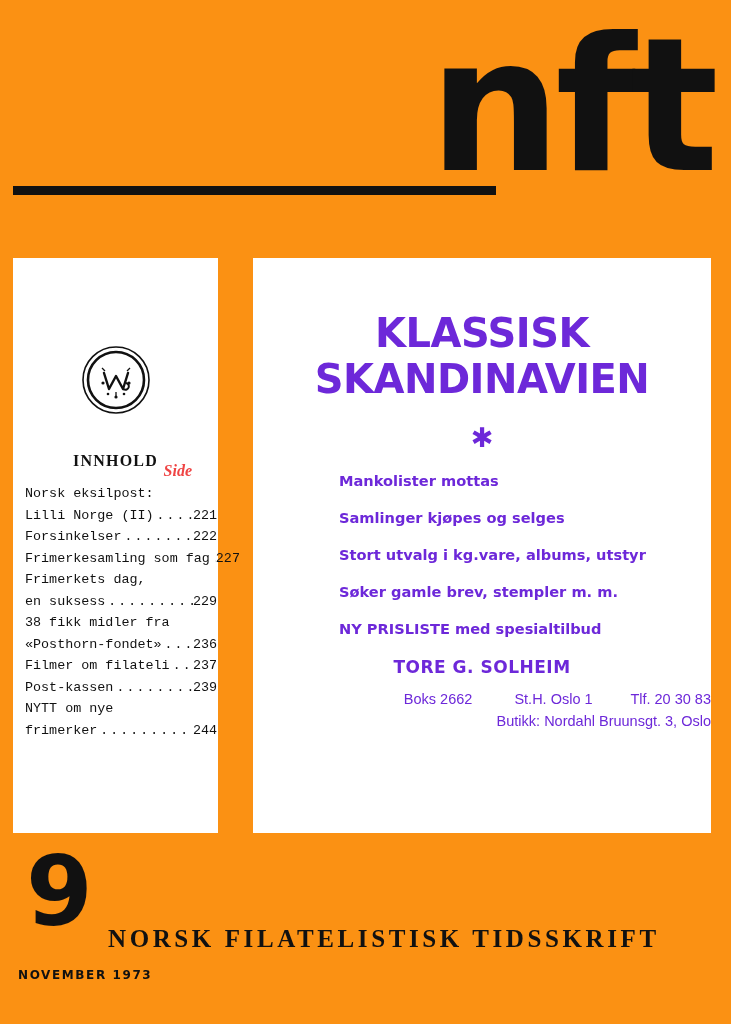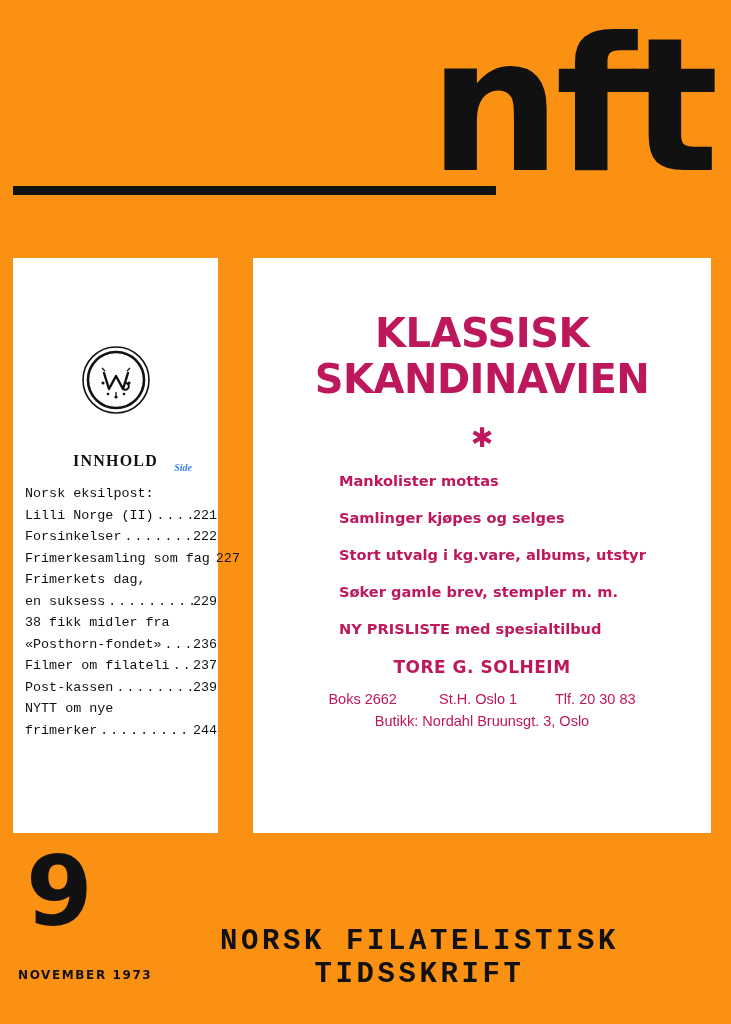--- a/index.html
+++ b/index.html
@@ -96,22 +96,22 @@
     letter-spacing: 1.2px;
     color: #111111;
   }
   .side-label {
     position: absolute;
     right: 26px;
     top: 204px;
     font-family: "Liberation Serif", serif;
     font-weight: bold;
     font-style: italic;
-    font-size: 10px;
-    color: #3b82f6;
+    font-size: 16px;
+    color: #ef4444;
   }
   .toc {
     position: absolute;
     left: 12px;
     top: 228px;
     width: 192px;
     font-family: Liberation Mono, monospace;
     font-size: 13.4px;
     color: #111111;
   }
@@ -139,21 +139,21 @@
   }
   
   .ad {
     position: absolute;
     left: 253px;
     top: 258px;
     width: 458px;
     height: 575px;
     background: #ffffff;
     text-align: center;
-    color: #be185d;
+    color: #6d28d9;
   }
   .ad-title {
     margin-top: 52px;
     font-family: "DejaVu Sans", sans-serif;
     font-weight: bold;
     font-size: 40px;
     line-height: 1.16;
     letter-spacing: -0.5px;
   }
   .ad-sub {
@@ -186,41 +186,42 @@
     font-size: 17px;
     letter-spacing: 0.5px;
   }
   .ad-contact {
     margin-top: 14px;
     font-family: "Liberation Sans", sans-serif;
     font-size: 14.5px;
   }
   .ad-contact .cline {
     margin-bottom: 6px;
+    text-align: right;
   }
   .ad-contact .gap1 { display: inline-block; width: 34px; }
   .ad-contact .gap2 { display: inline-block; width: 30px; }
   
   .issue-number {
     position: absolute;
     left: 26px;
     top: 844px;
     font-family: "DejaVu Sans", sans-serif;
     font-weight: bold;
     font-size: 96px;
     line-height: 1;
     color: #111111;
   }
   .journal-name {
     position: absolute;
     left: 108px;
     top: 925px;
-    font-family: Liberation Mono, monospace;
-    font-weight: bold;
-    font-size: 29px;
+    font-family: Liberation Serif, serif;
+    font-weight: bold;
+    font-size: 25px;
     letter-spacing: 3.6px;
     color: #111111;
     text-align: center;
   }
   .issue-date {
     position: absolute;
     left: 18px;
     top: 968px;
     font-family: "DejaVu Sans", sans-serif;
     font-weight: bold;

